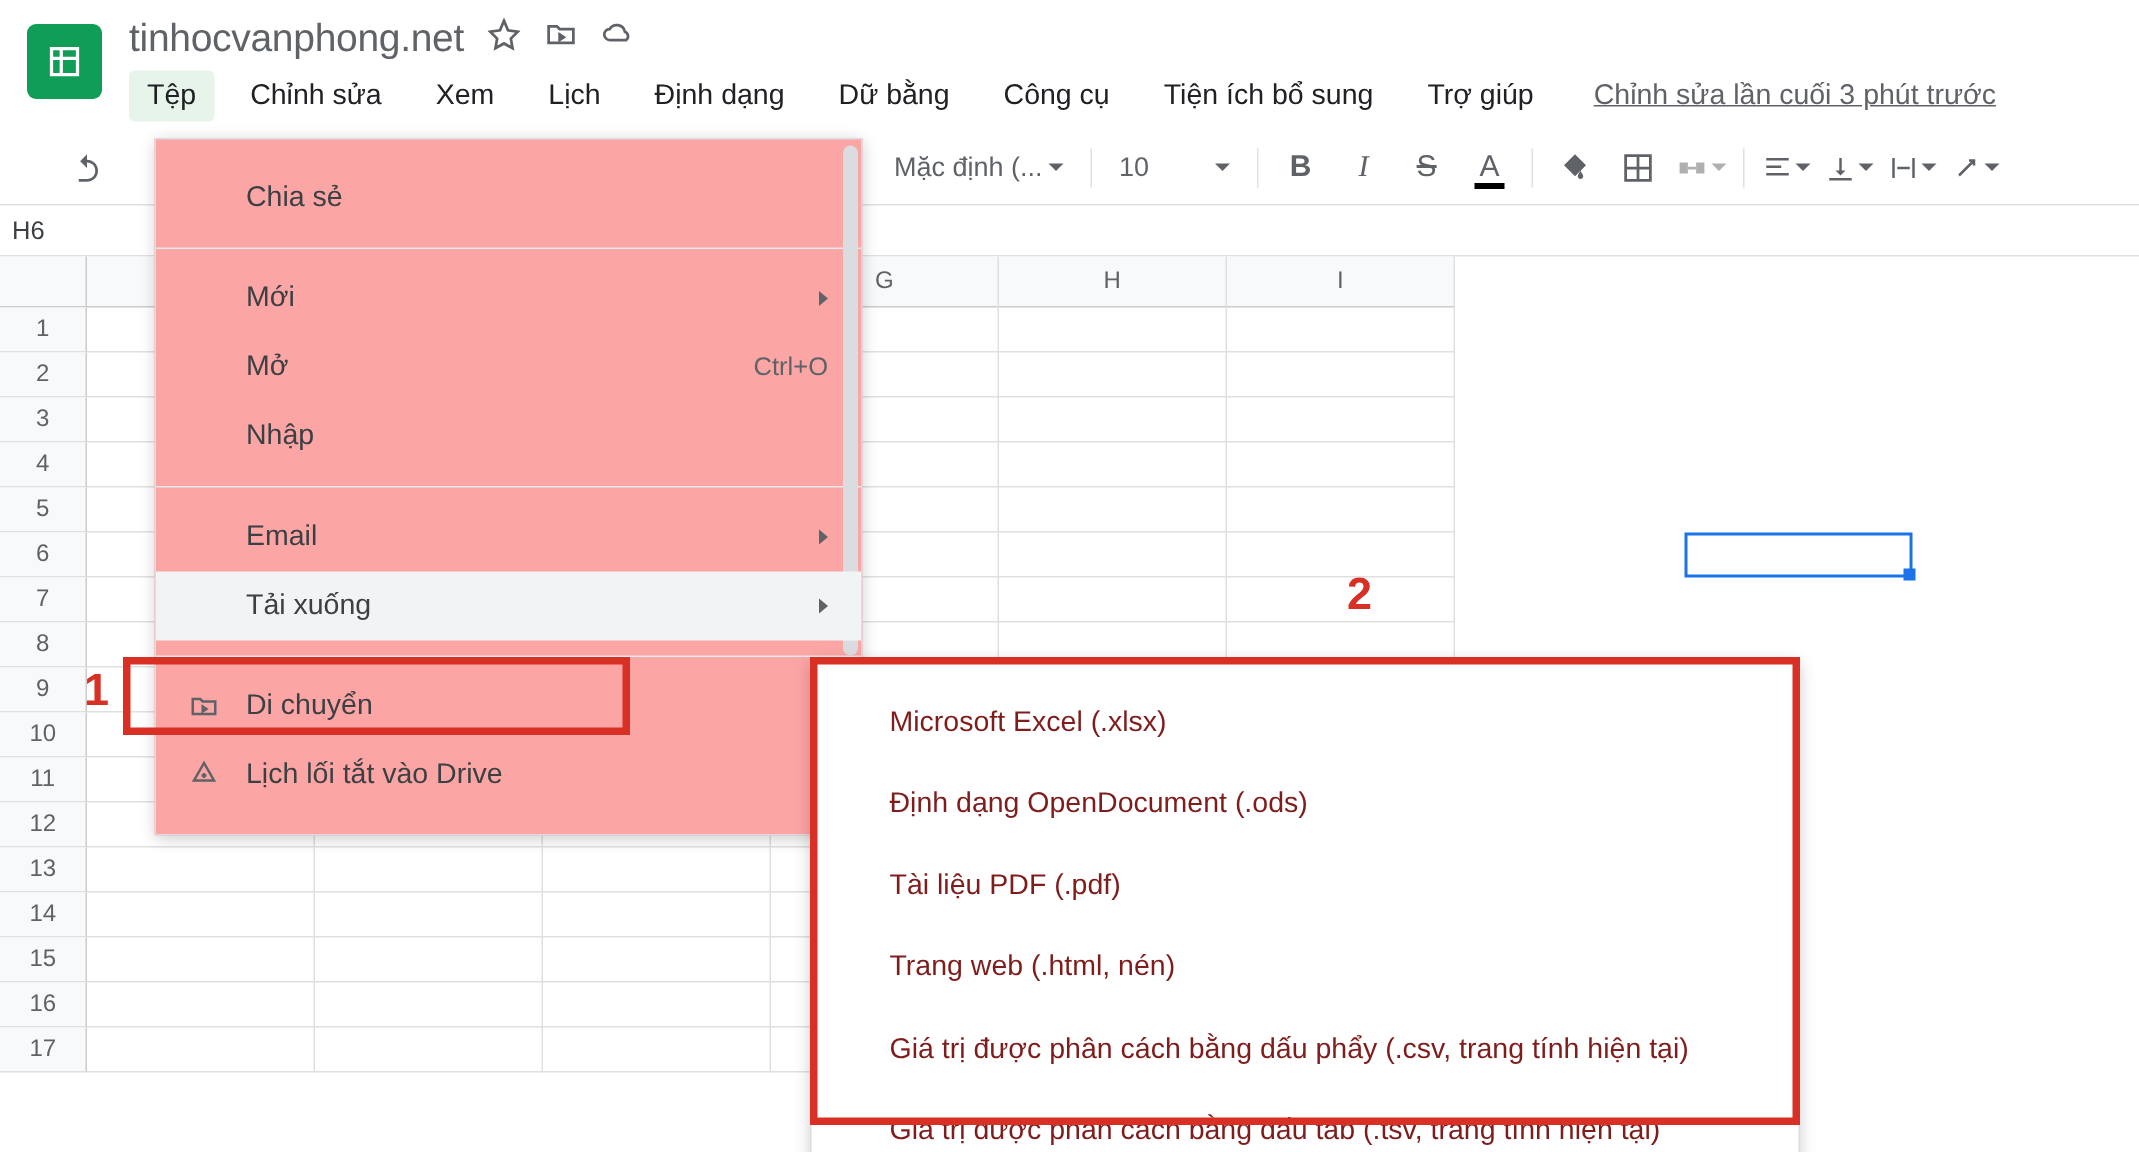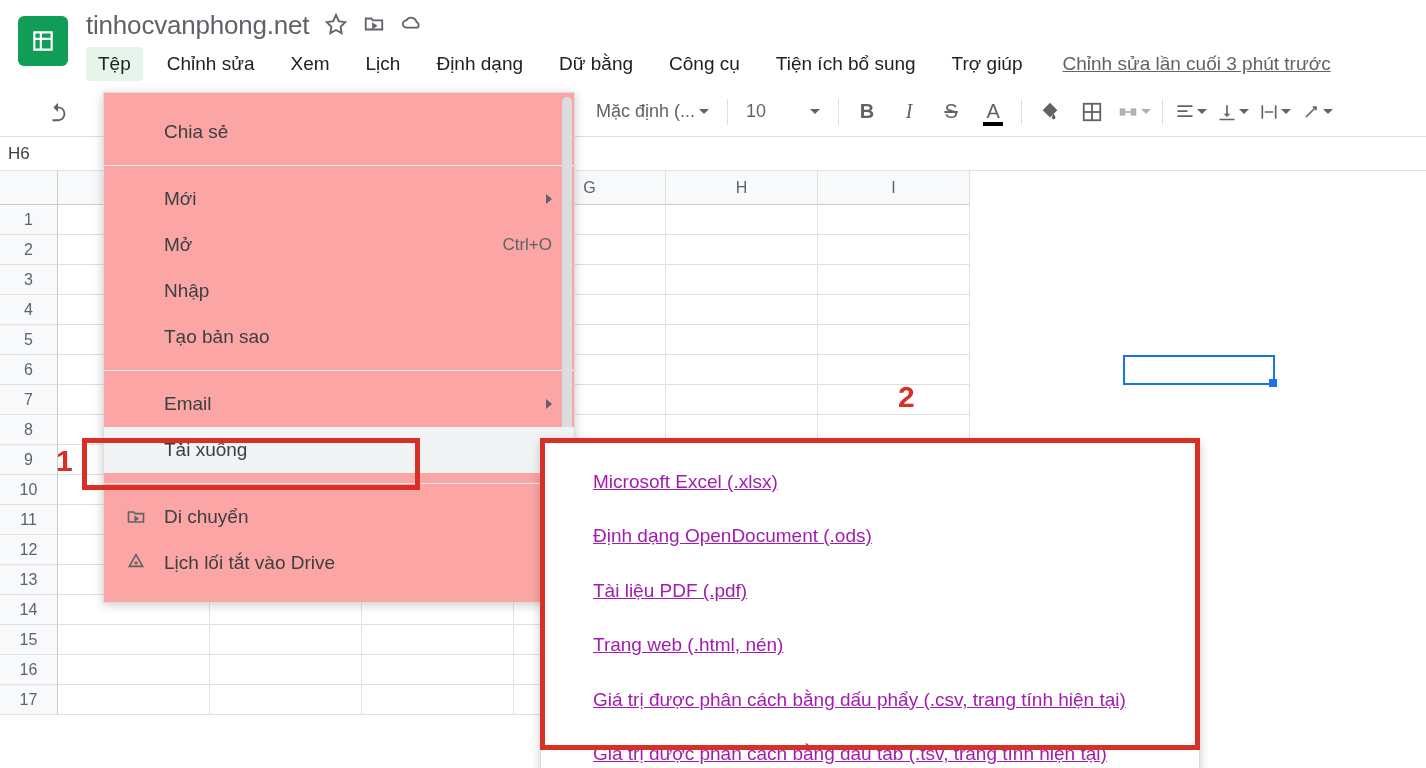--- a/index.html
+++ b/index.html
@@ -47,21 +47,21 @@
 .dd-item { padding: 12px 22px 12px 60px; font-size: 19px; color: #3c4043; cursor: pointer; position: relative; display: flex; justify-content: space-between; align-items: center; }
 .dd-item.highlighted { background: #f1f3f4; }
 .dd-sep { height: 1px; background: #e8eaed; margin: 10px 0; }
 .dd-shortcut { color: #5f6368; font-size: 17px; }
 .dd-arrow { border-left: 6px solid #5f6368; border-top: 5px solid transparent; border-bottom: 5px solid transparent; }
 .dd-icon { position: absolute; left: 20px; width: 24px; height: 24px; color: #5f6368; display: flex; align-items: center; justify-content: center; }
 .dd-scrollbar { position: absolute; right: 2px; top: 4px; width: 10px; height: 340px; background: #dadce0; border-radius: 5px; }
 
 
 .submenu { position: absolute; top: 440px; left: 540px; width: 660px; background: #fff; box-shadow: 0 2px 10px rgba(0,0,0,0.2); border: 1px solid #dadce0; padding: 14px 0; z-index: 101; }
-.sub-item { padding: 12px 28px 12px 52px; font-size: 19px; color: #a21caf; cursor: pointer; line-height: 1.6; text-decoration: underline; }
+.sub-item { padding: 12px 28px 12px 52px; font-size: 19px; color: #7f1d1d; cursor: pointer; line-height: 1.6; }
 
 
 .anno { position: absolute; z-index: 200; font-weight: bold; color: #d93025; font-size: 30px; }
 .anno-box { position: absolute; z-index: 199; border: 5px solid #d93025; pointer-events: none; }
 </style>
 </head>
 <body>
 
 <div class="header">
   <div class="logo">
@@ -366,23 +366,20 @@
       <span>Mới</span>
       <span class="dd-arrow"></span>
     </div>
   <div class="dd-item">
       <span>Mở</span>
       <span class="dd-shortcut">Ctrl+O</span>
     </div>
   <div class="dd-item">
       <span>Nhập</span>
     </div>
-  <div class="dd-item">
-      <span>Tạo bản sao</span>
-    </div>
   <div class="dd-sep"></div>
   <div class="dd-item">
       <span>Email</span>
       <span class="dd-arrow"></span>
     </div>
   <div class="dd-item highlighted">
       <span>Tải xuống</span>
       <span class="dd-arrow"></span>
     </div>
   <div class="dd-sep"></div>

